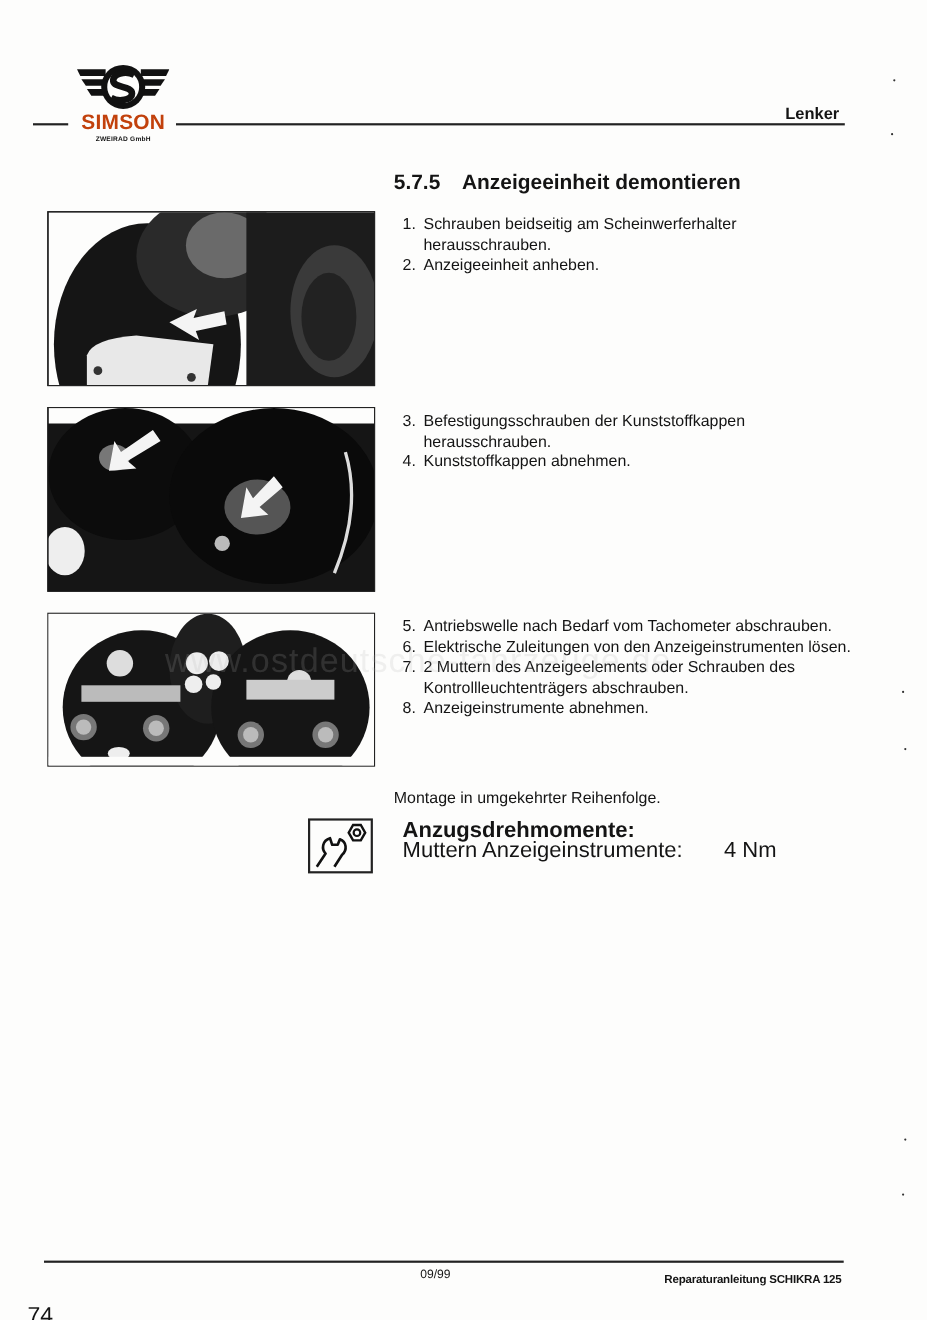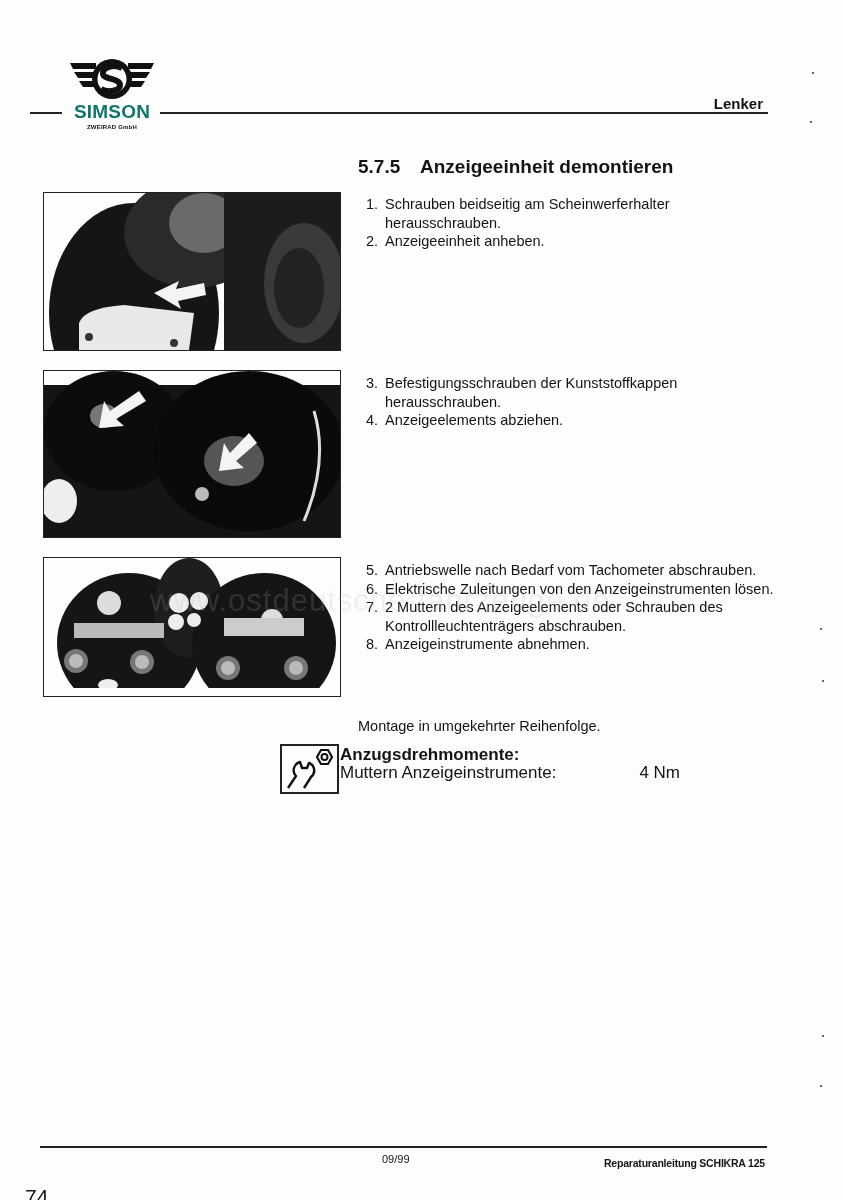--- a/index.html
+++ b/index.html
@@ -7,21 +7,21 @@
       width: 843px; height: 1200px; position: relative; overflow: hidden;
       background: #fdfdfc; color: #141414;
       font-family: "Liberation Sans", "DejaVu Sans", sans-serif;
     }
     .abs { position: absolute; }
 
     
     .logo { left: 62px; top: 55px; width: 100px; height: 90px; }
     .logo-emblem { position: absolute; left: 8px; top: 0; width: 84px; height: 48px; }
     .logo-name { position: absolute; left: 0; top: 46px; width: 100px; text-align: center;
-      font-weight: bold; font-size: 19px; letter-spacing: 0.2px; color: #0f766e; }
+      font-weight: bold; font-size: 19px; letter-spacing: 0.2px; color: #c2410c; }
     .logo-sub { position: absolute; left: 0; top: 69px; width: 100px; text-align: center;
       font-weight: bold; font-size: 6px; color: #111; letter-spacing: 0.2px; }
     .rule-left { left: 30px; top: 112px; width: 32px; height: 1.5px; background: #222; }
     .rule-right { left: 160px; top: 112px; width: 608px; height: 1.5px; background: #222; }
     .section-label { right: 80px; top: 95px; font-weight: bold; font-size: 15px; }
 
     
     .heading { left: 358px; top: 156px; font-weight: bold; font-size: 19px; }
     .heading .num { display: inline-block; width: 62px; }
 
@@ -31,21 +31,21 @@
     .step .n { width: 19px; flex: none; }
     .step .t { flex: 1; }
 
     
     .photo { left: 43px; width: 296px; border: 1.5px solid #222; overflow: hidden; background: #111; }
     .photo svg { display: block; width: 100%; height: 100%; }
 
     
     .note { left: 358px; top: 718px; font-size: 14.5px; }
     .torque-icon { left: 280px; top: 744px; width: 59px; height: 50px; border: 2px solid #222; box-sizing: border-box; }
-    .torque { left: 340px; top: 746px; width: 340px; font-size: 17px; line-height: 18px; }
+    .torque { left: 366px; top: 746px; width: 340px; font-size: 20px; line-height: 18px; }
     .torque .title { font-weight: bold; }
     .torque .row { display: flex; justify-content: space-between; align-items: center; }
     .torque .row .val { width: 50px; text-align: right; }
 
     
     .foot-rule { left: 40px; top: 1146px; width: 727px; height: 1.5px; background: #222; }
     .foot-page { left: 25px; top: 1153px; font-size: 21px; margin-top: 32px; }
     .foot-date { left: 382px; top: 1153px; font-size: 11px; }
     .foot-title { right: 78px; top: 1157px; font-size: 10.5px; font-weight: bold; letter-spacing: -0.2px; }
 
@@ -123,21 +123,21 @@
     <path d="M270,40 Q285,90 260,150" stroke="#ddd" stroke-width="3" fill="none"></path>
   </svg>
 </div>
 <div class="abs steps" style="top:374px;">
   <div class="step">
       <span class="n">3.</span>
       <span class="t">Befestigungsschrauben der Kunststoffkappen herausschrauben.</span>
     </div>
   <div class="step">
       <span class="n">4.</span>
-      <span class="t">Anzeigeelements abziehen.</span>
+      <span class="t">Kunststoffkappen abnehmen.</span>
     </div>
 </div>
 
 <div class="abs photo" style="top:557px;height:138px;background:#fdfdfc;">
   <svg viewBox="0 0 296 138" preserveAspectRatio="none">
     <rect width="296" height="138" fill="#fdfdfc"></rect>
     <ellipse cx="85" cy="85" rx="72" ry="70" fill="#151515"></ellipse>
     <ellipse cx="145" cy="50" rx="35" ry="50" fill="#1e1e1e"></ellipse>
     <ellipse cx="220" cy="85" rx="72" ry="70" fill="#151515"></ellipse>
     <circle cx="135" cy="45" r="10" fill="#eee"></circle>

